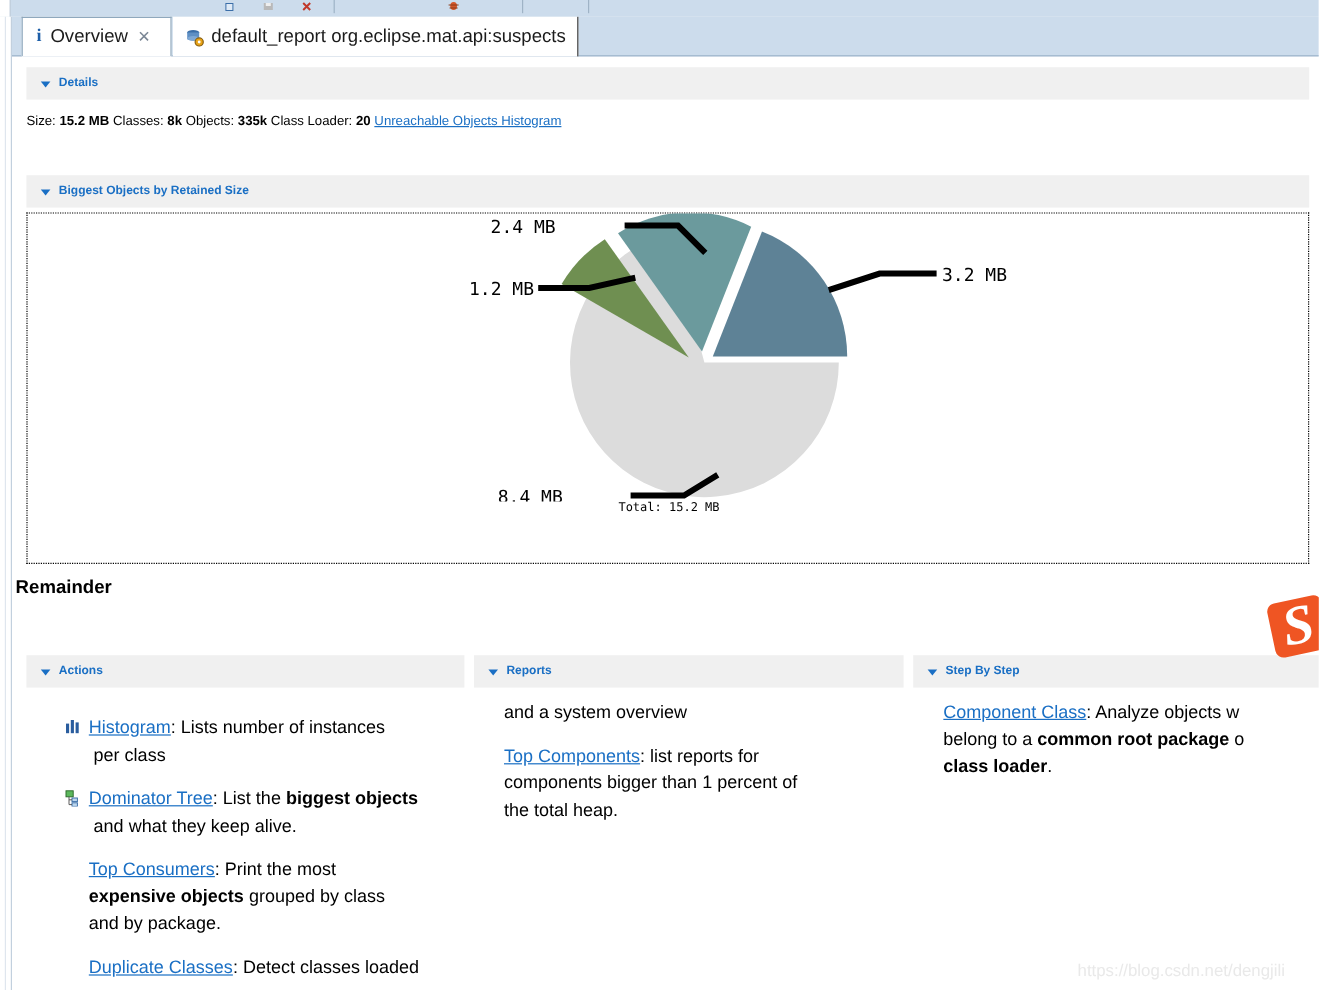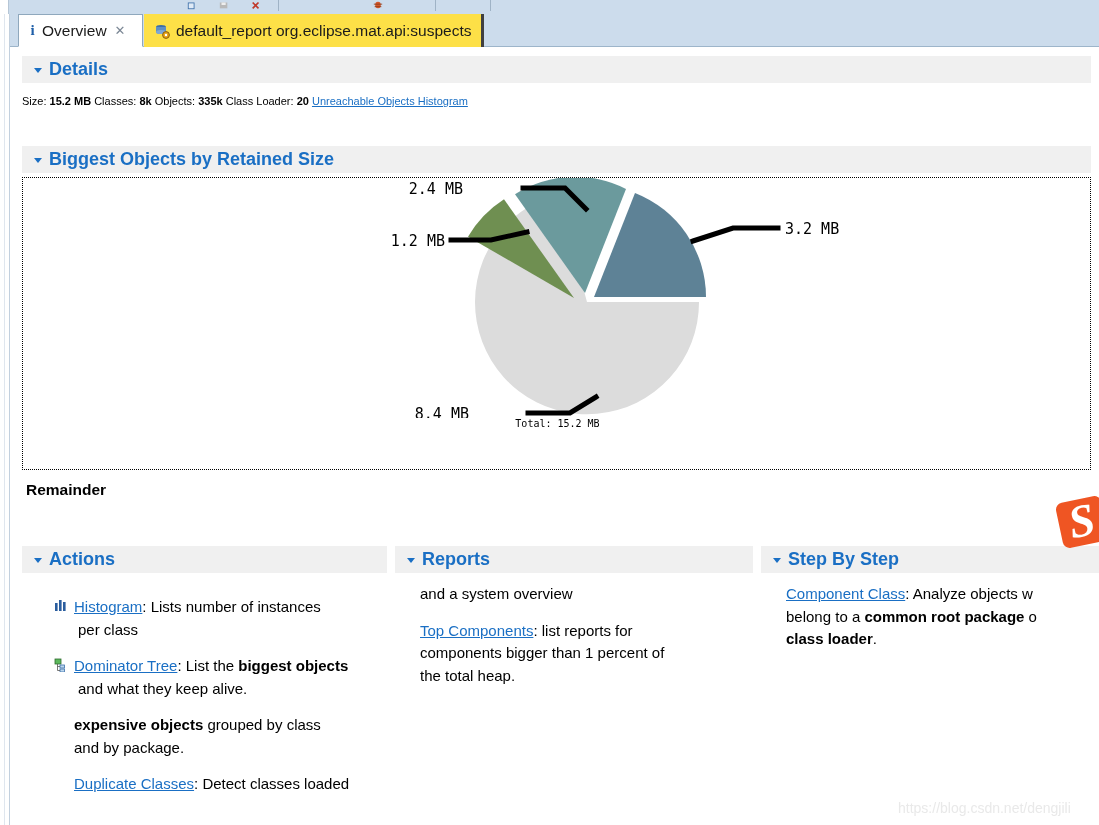--- a/index.html
+++ b/index.html
@@ -53,41 +53,41 @@
   .tab.active{
     background:#ffffff;
     border-left:1px solid #8fa8bd;
     border-right:1px solid #8fa8bd;
     border-top:1px solid #8fa8bd;
     border-bottom:1px solid #ffffff;
     left:8px; width:125px;
   }
   .tab.inactive{
     left:134px;
-    background:#fde047;
-    border-right:3px solid #404040;
+    background:#ffffff;
+    border-right:1px solid #404040;
   }
   .tab-i{
     font-family:"Liberation Serif", serif;
     font-weight:bold; font-style:normal;
     color:#1f5fa8; font-size:15px; width:7px; text-align:center;
   }
   .tab-close{
     color:#7b8795; font-size:13px; margin-left:2px;
   }
   .tab-dbicon{ width:16px; height:16px; position:relative; flex:0 0 16px; }
 
   
   .sec-head{
     position:absolute;
     background:#f0f0f0;
     display:flex; align-items:center; gap:7px;
     padding-left:12px;
     height:27px;
-    font-weight:bold; font-size:18px; color:#1a6fc4;
+    font-weight:bold; font-size:10px; color:#1a6fc4;
   }
   .tri{
     width:0;height:0;
     border-left:4.5px solid transparent;
     border-right:4.5px solid transparent;
     border-top:5.5px solid #1a6fc4;
     margin-top:2px;
   }
 
   
@@ -111,21 +111,21 @@
   }
   #total-label{
     position:absolute; width:100%; text-align:center;
     top:240px; left:1px;
     font-family:"DejaVu Sans Mono", monospace;
     font-size:10px; color:#000;
   }
 
   
   #remainder{
-    position:absolute; left:26px; top:481px;
+    position:absolute; left:13px; top:481px;
     font-weight:bold; font-size:15.5px;
   }
 
   
   .col-body{
     position:absolute;
     font-size:15px;
     line-height:22.5px;
   }
   .entry{ margin-bottom:14px; position:relative; }
@@ -277,20 +277,21 @@
       <rect x="6" y="7" width="4.5" height="3" fill="#bdd7ee" stroke="#3b6ea8" stroke-width="0.8"></rect>
       <rect x="6" y="11" width="4.5" height="3" fill="#bdd7ee" stroke="#3b6ea8" stroke-width="0.8"></rect>
       <path d="M3.5 6 V12.5 H6" stroke="#555" stroke-width="0.8" fill="none"></path>
       <path d="M3.5 8.5 H6" stroke="#555" stroke-width="0.8" fill="none"></path>
     </svg>
     <p><span class="lnk">Dominator Tree</span><span>: List the </span><b>biggest objects</b></p>
     <p class="ind">and what they keep alive.</p>
   </div>
 
   <div class="entry">
+    <p><span class="lnk">Top Consumers</span><span>: Print the most</span></p>
     <p><b>expensive objects</b><span> grouped by class</span></p>
     <p>and by package.</p>
   </div>
 
   <div class="entry">
     <p><span class="lnk">Duplicate Classes</span><span>: Detect classes loaded</span></p>
   </div>
 </div>
 
 <div class="sec-head" style="left:395px; top:546px; width:358px;">

